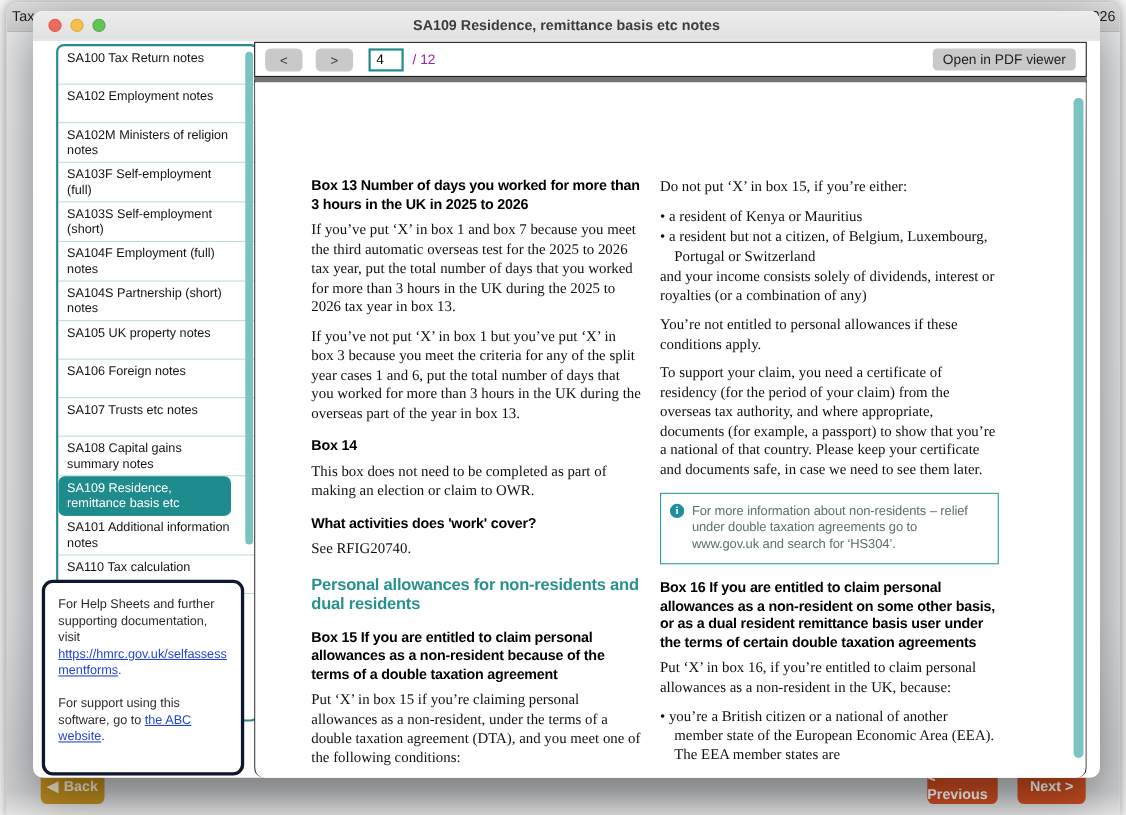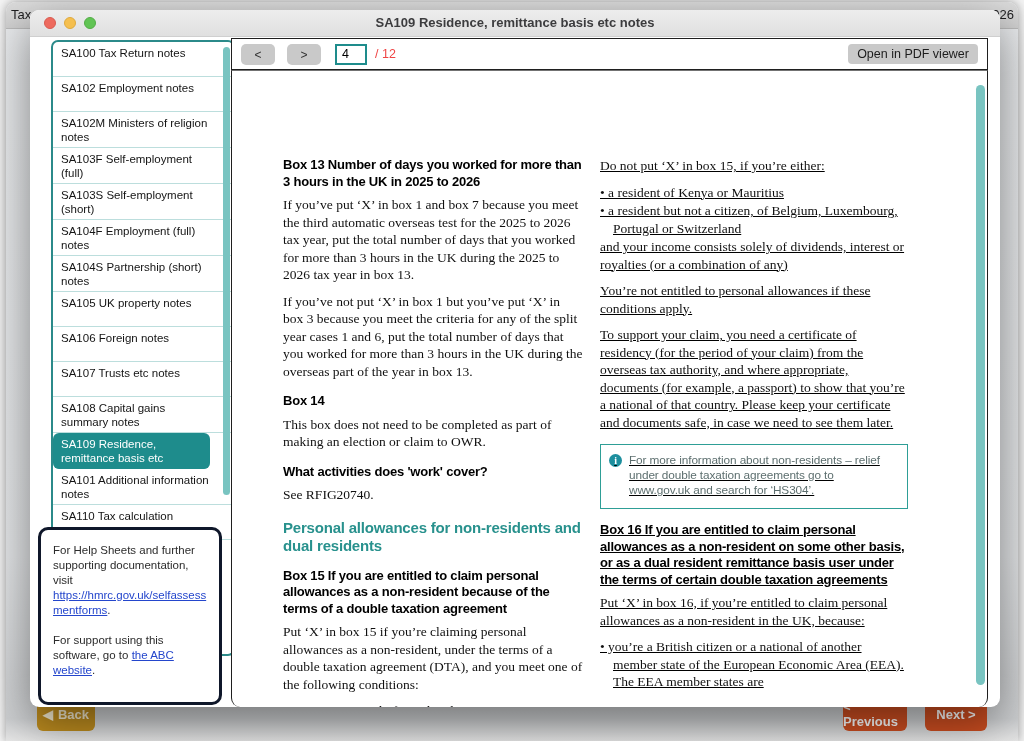--- a/index.html
+++ b/index.html
@@ -85,43 +85,43 @@
     display:flex;align-items:center;padding:0 9px;
   }
   .tb-btn{
     width:34px;height:21px;background:#c9c9c9;border:none;border-radius:5px;
     font-size:12px;color:#333;margin-right:12px;line-height:20px;text-align:center;
   }
   .page-input{
     width:32px;height:21px;border:2px solid #1e8c8c;box-sizing:border-box;
     font-size:12.5px;padding:0 0 0 5px;margin-left:2px;font-family:"Liberation Sans",sans-serif;
   }
-  .page-total{font-size:12.5px;color:#ef4444;margin-left:8px;}
+  .page-total{font-size:12.5px;color:#a21caf;margin-left:8px;}
   .tb-spacer{flex:1;}
   .open-pdf-btn{
     background:#c9c9c9;border:none;border-radius:4px;padding:3px 9px;
     font-size:12.5px;color:#1d1d1d;
   }
 
   
   .pdf-viewer{
     position:absolute;left:201px;top:60px;width:757px;height:637px;
     background:#fff;border-left:1px solid #1f1f1f;border-right:1px solid #1f1f1f;
-    border-top:1px solid #737373;box-sizing:border-box;overflow:hidden;
+    border-top:5px solid #737373;box-sizing:border-box;overflow:hidden;
     border-bottom-left-radius:9px;border-bottom-right-radius:9px;
   }
   .pdf-scrollbar{
     position:absolute;right:2px;top:14px;width:9px;height:600px;
     background:#79c4c1;border-radius:5px;
   }
   .pdf-page{
     position:absolute;left:51px;top:86px;width:625px;display:flex;gap:17px;
   }
   .pdf-col-left{width:300px;flex:none;}
-  .pdf-col-right{width:308px;flex:none;text-decoration:underline;}
+  .pdf-col-right{width:308px;flex:none;}
 
   .blk-h2{
     font-family:"Liberation Sans",sans-serif;font-weight:700;font-size:13px;
     line-height:16.5px;color:#000;margin:13px 0 6px;letter-spacing:-.2px;
   }
   .blk-h2:first-child{margin-top:0;}
   .blk-h1{
     font-family:"Liberation Sans",sans-serif;font-weight:700;font-size:15px;
     line-height:18px;color:#28918d;margin:15px 0 8px;letter-spacing:-.2px;
   }

